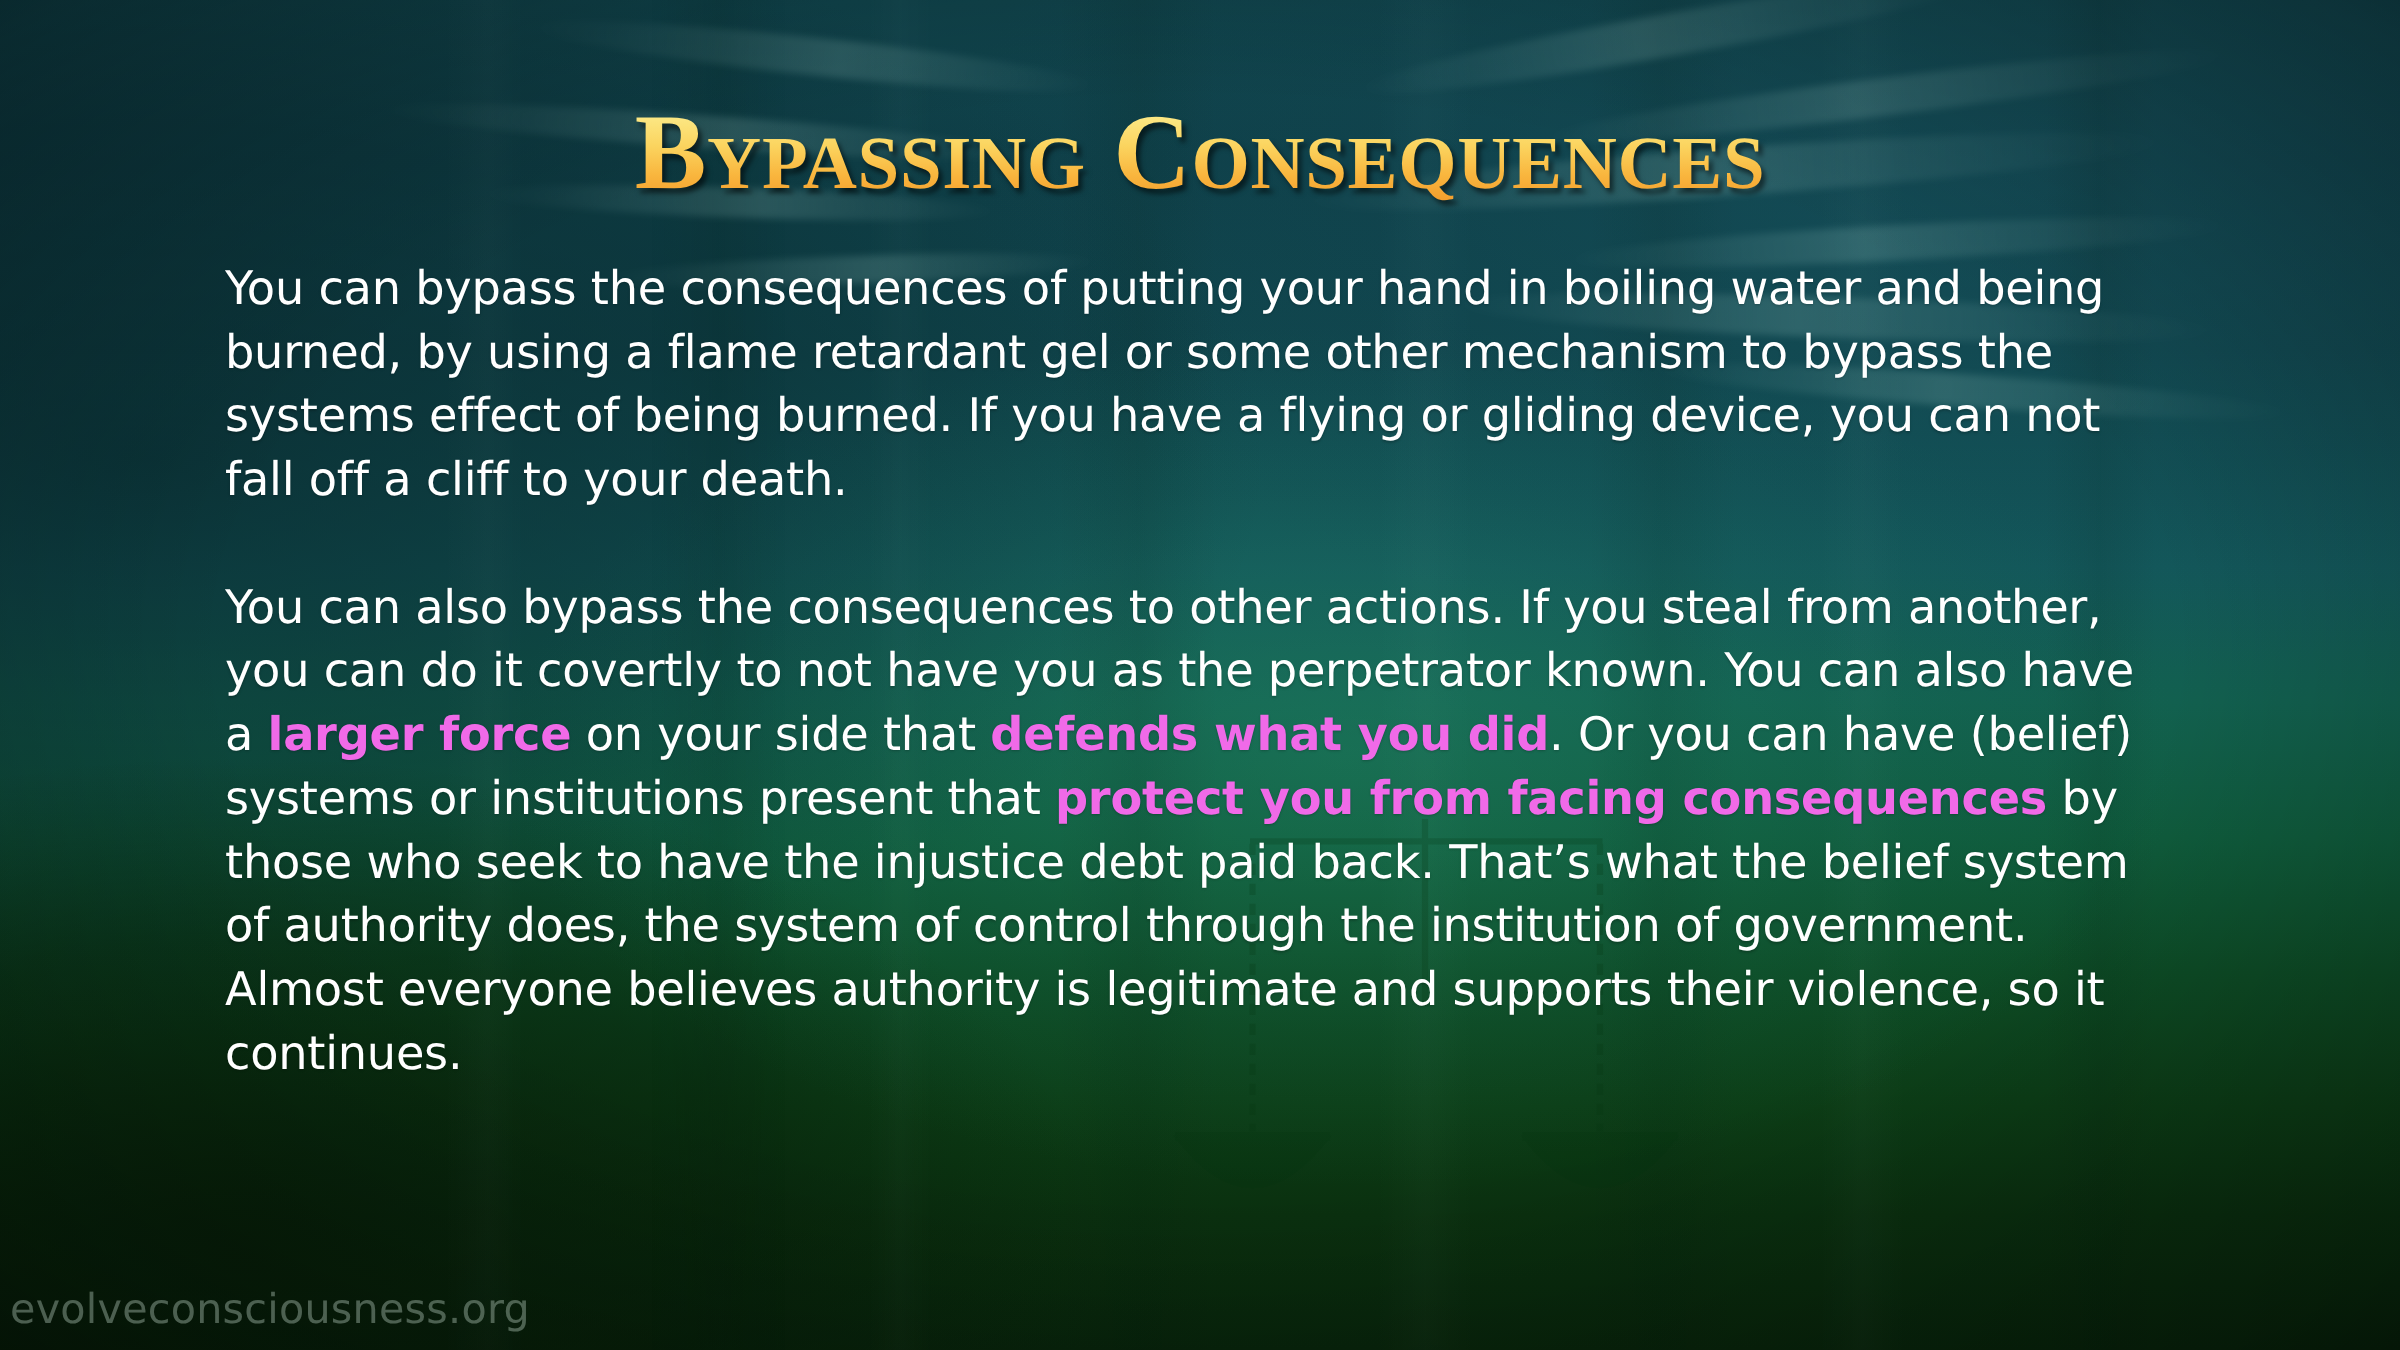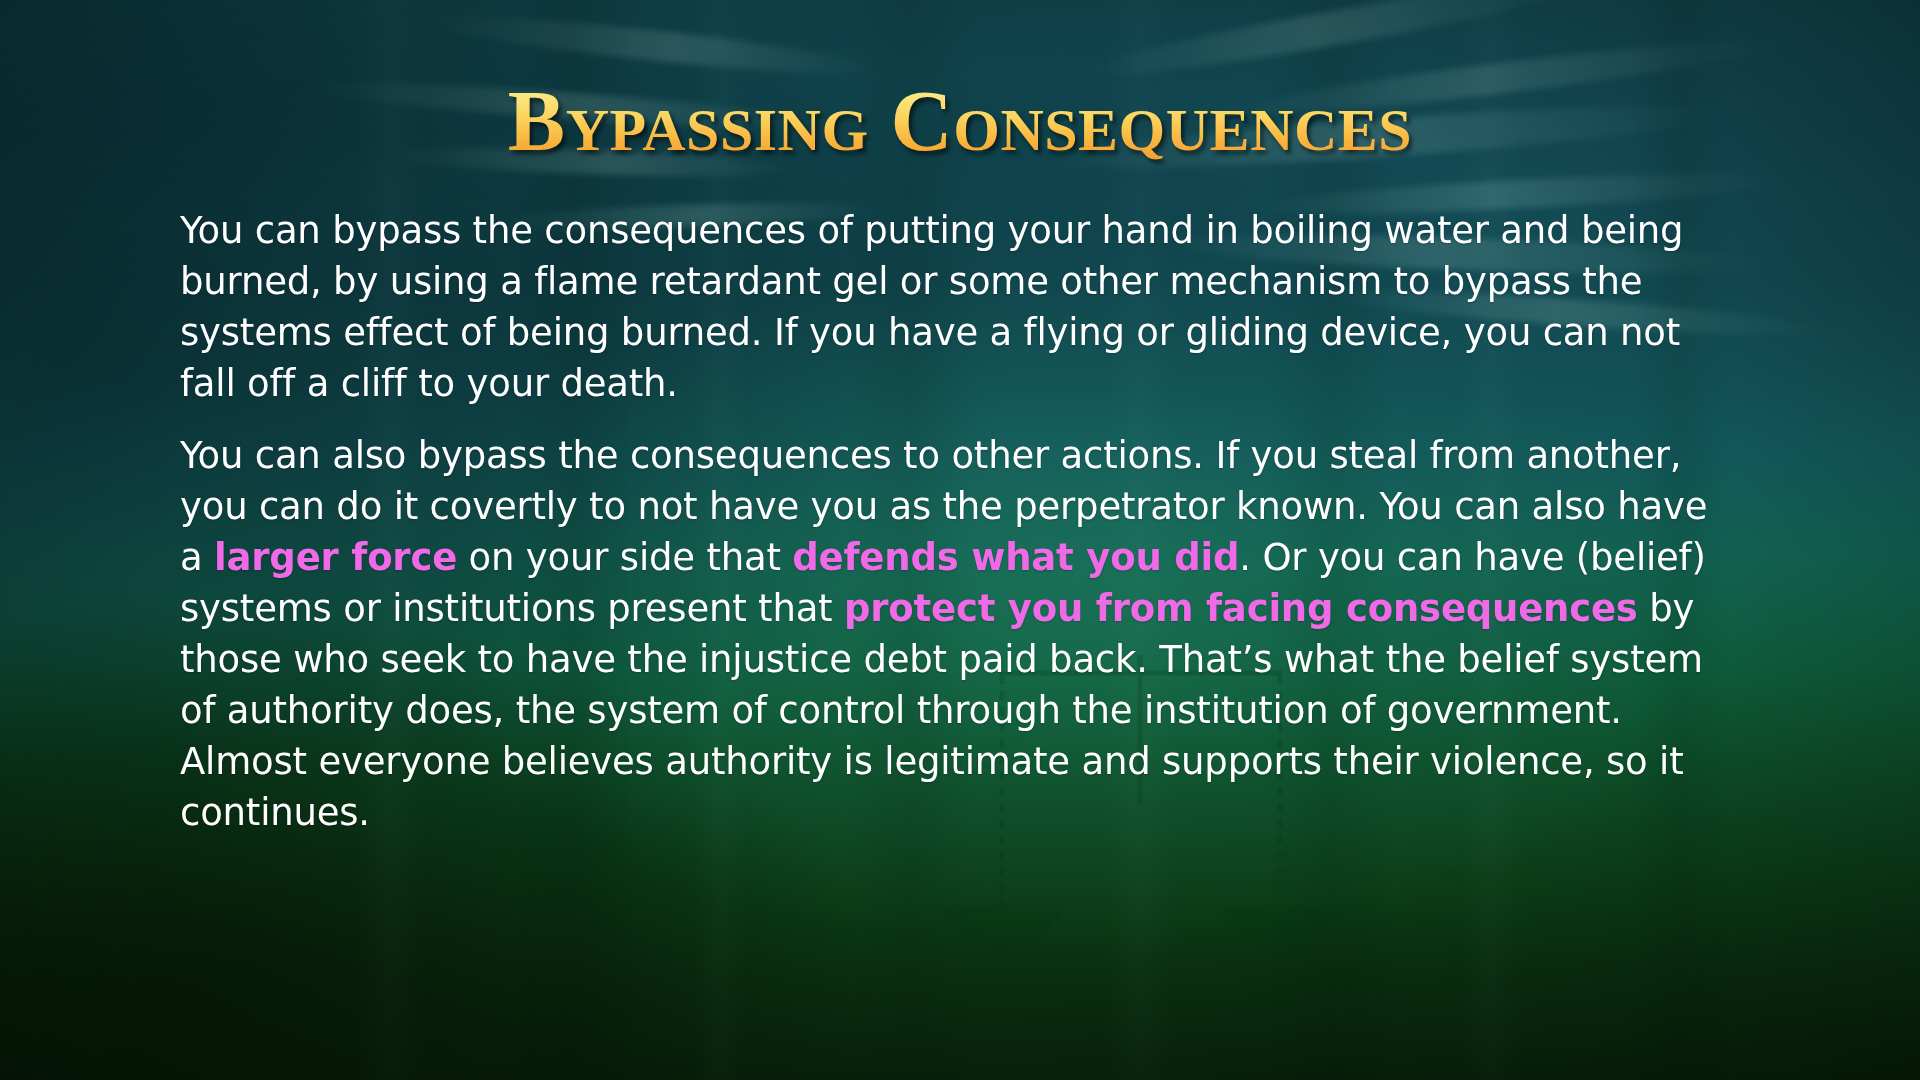--- a/index.html
+++ b/index.html
@@ -115,21 +115,21 @@
     top: 205px;
     width: 1560px;
     font-family: "DejaVu Sans", "Liberation Sans", sans-serif;
     font-size: 37px;
     line-height: 51px;
     color: #ffffff;
     letter-spacing: -0.2px;
     text-shadow: 0 1px 2px rgba(0,0,0,0.22);
   }
   .para { margin: 0; }
-  .para + .para { margin-top: 21px; }
+  .para + .para { margin-top: 51px; }
   .hl {
     color: #f06ae8;
     font-weight: 600;
   }
 
   
   .footer {
     position: absolute;
     left: 8px;
     bottom: 14px;
@@ -191,13 +191,14 @@
 
   <div class="bg-vignette"></div>
 
   <h1 class="title">Bypassing Consequences</h1>
 
   <div class="body-copy">
     <p class="para"><span>You can bypass the consequences of putting your hand in boiling water and being burned, by using a flame retardant gel or some other mechanism to bypass the systems effect of being burned. If you have a flying or gliding device, you can not fall off a cliff to your death.</span></p>
     <p class="para"><span>You can also bypass the consequences to other actions. If you steal from another, you can do it covertly to not have you as the perpetrator known. You can also have a </span><span class="hl">larger force</span><span> on your side that </span><span class="hl">defends what you did</span><span>. Or you can have (belief) systems or institutions present that </span><span class="hl">protect you from facing consequences</span><span> by those who seek to have the injustice debt paid back. That’s what the belief system of authority does, the system of control through the institution of government. Almost everyone believes authority is legitimate and supports their violence, so it continues.</span></p>
   </div>
 
+  <div class="footer">evolveconsciousness.org</div>
 </div>
 
 </body></html>

